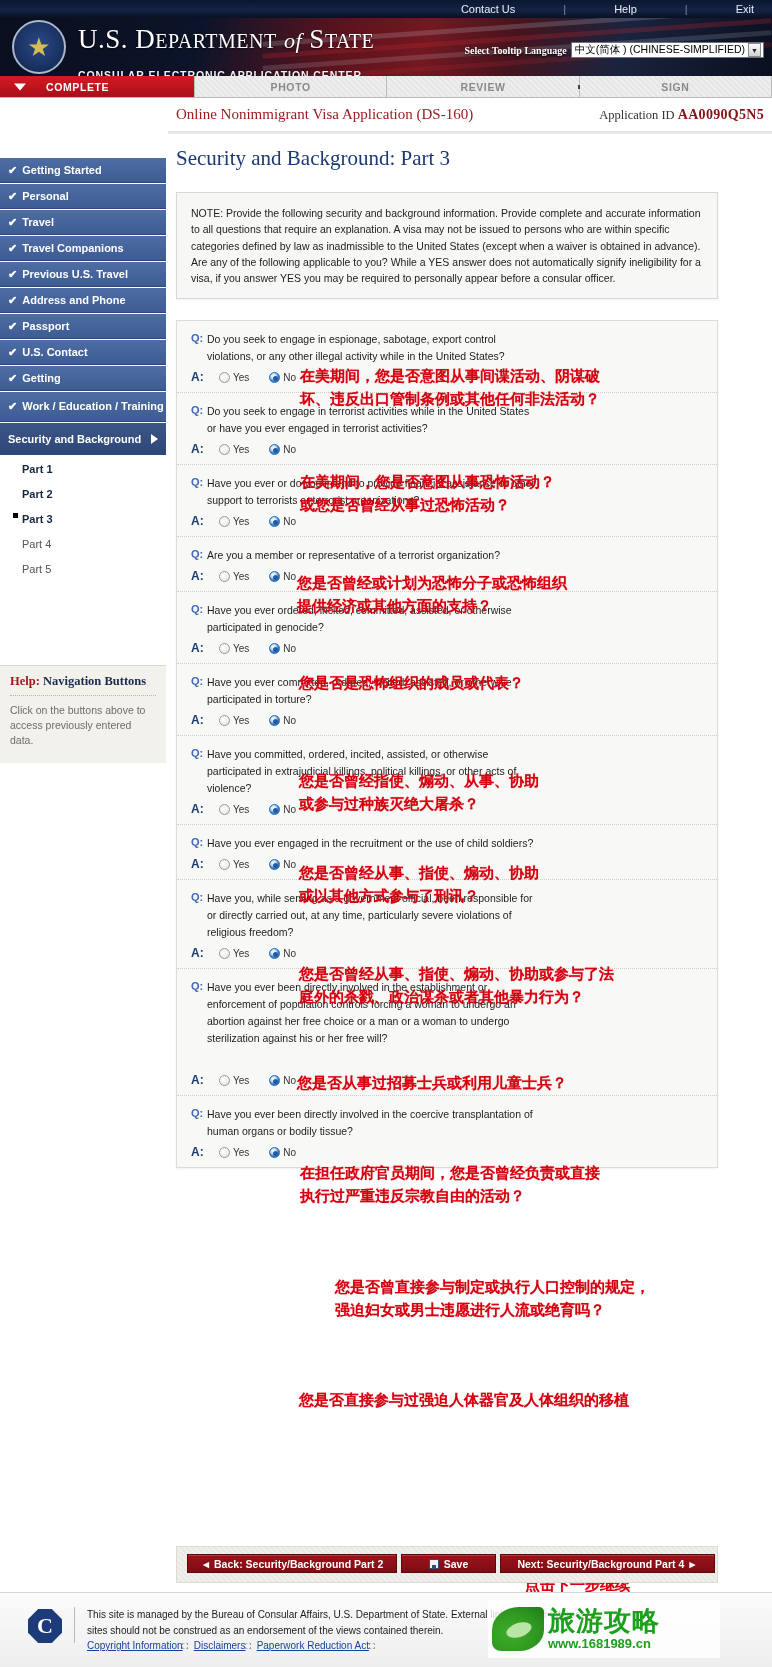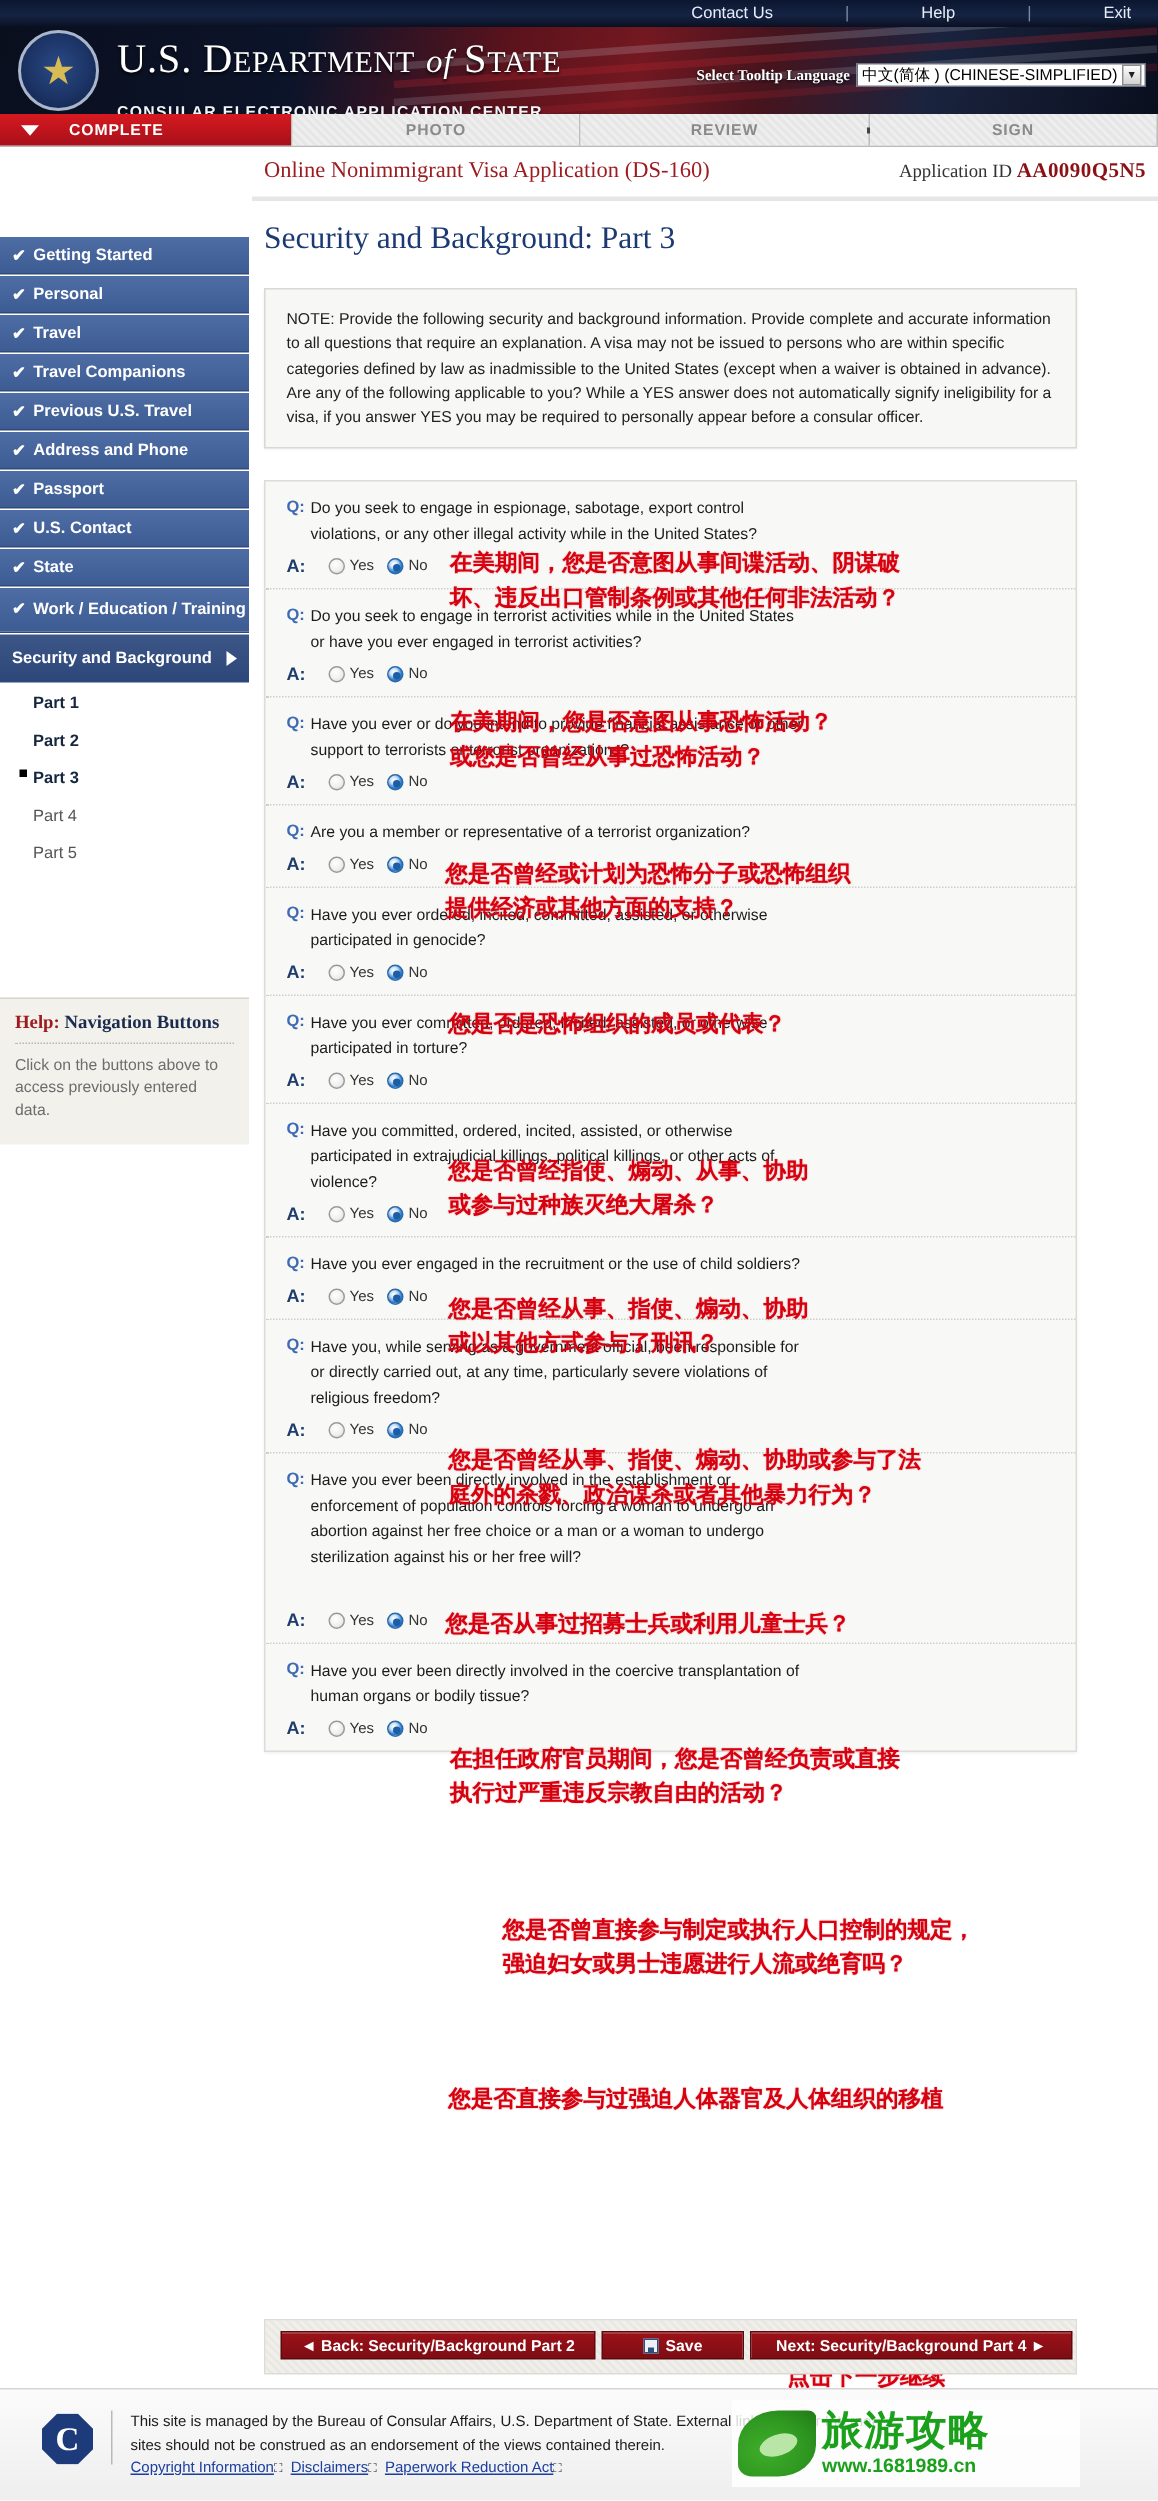--- a/index.html
+++ b/index.html
@@ -224,21 +224,21 @@
   }
   .qtext {
     font-size: 10.5px; color:#1c1c1c; line-height: 1.62;
     max-width: 330px;
   }
   .arow { display:flex; align-items:center; margin-top: 5px; }
   .alabel {
     color:#1e3c6e; font-weight:bold; font-size: 12px;
     width: 28px; flex:0 0 28px;
   }
-  .radiogrp { display:flex; align-items:center; gap:9px; }
+  .radiogrp { display:flex; align-items:center; gap:20px; }
   .radio { display:flex; align-items:center; gap:3px; }
   .radio .dotbox {
     width: 11px; height: 11px; border-radius:50%;
     background: radial-gradient(circle at 40% 35%, #ffffff 0%, #f0f0f0 55%, #d6d6d6 100%);
     border:1px solid #9a9a9a;
     display:inline-block; position:relative;
   }
   .radio.on .dotbox {
     background: radial-gradient(circle at 40% 35%, #ffffff 0%, #cfe3f7 30%, #2f7fd6 62%, #1b5fa8 100%);
     border:1px solid #2c6aa8;
@@ -422,21 +422,21 @@
   <div class="navitem">
       <span class="chk">✔</span>
       <span>Passport</span>
     </div>
   <div class="navitem">
       <span class="chk">✔</span>
       <span>U.S. Contact</span>
     </div>
   <div class="navitem">
       <span class="chk">✔</span>
-      <span>State</span>
+      <span>Getting</span>
     </div>
   <div class="navitem tall">
       <span class="chk">✔</span>
       <span>Work / Education / Training</span>
     </div>
   <div class="navitem current">
     <span>Security and Background</span>
     <span class="arrow"></span>
   </div>
   <div class="subitem bold">

